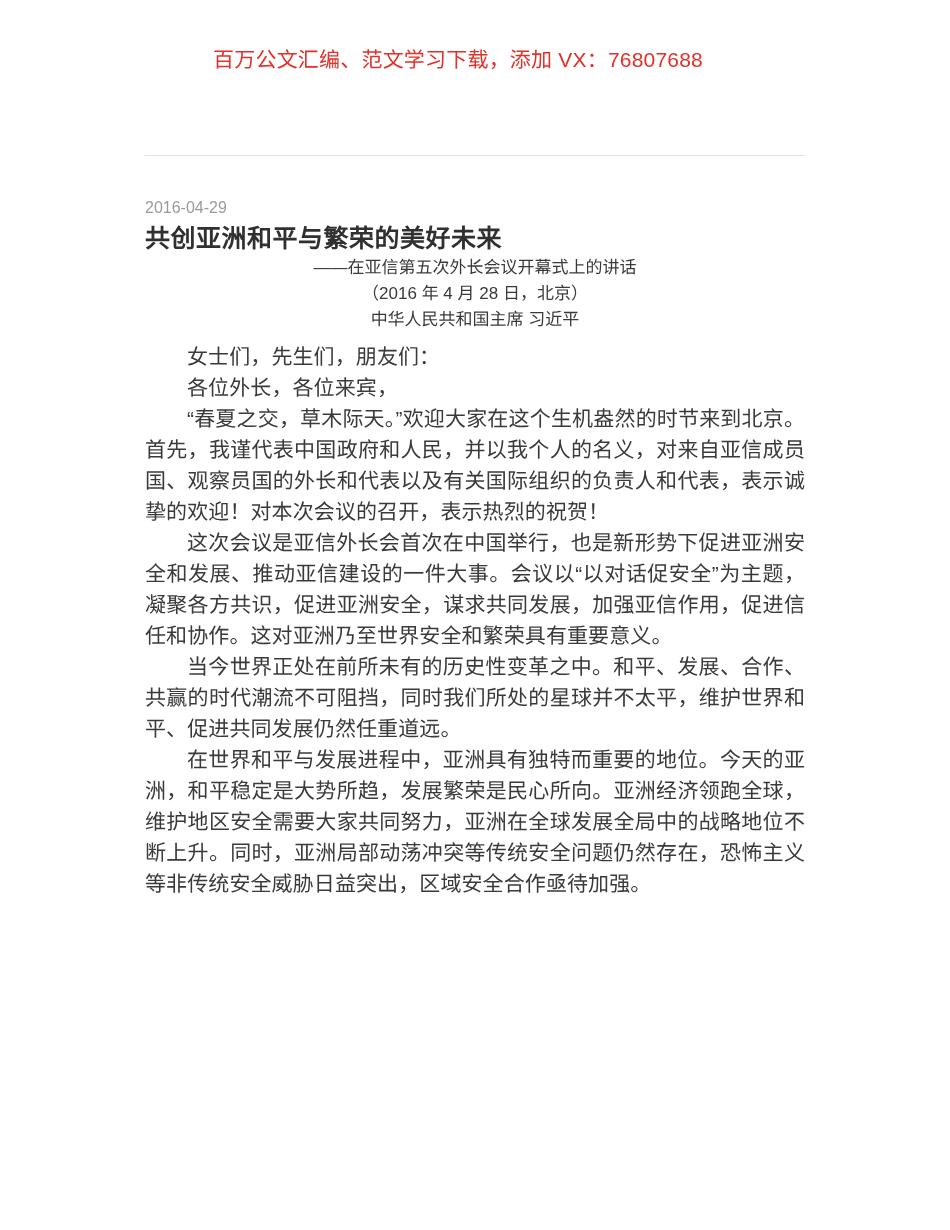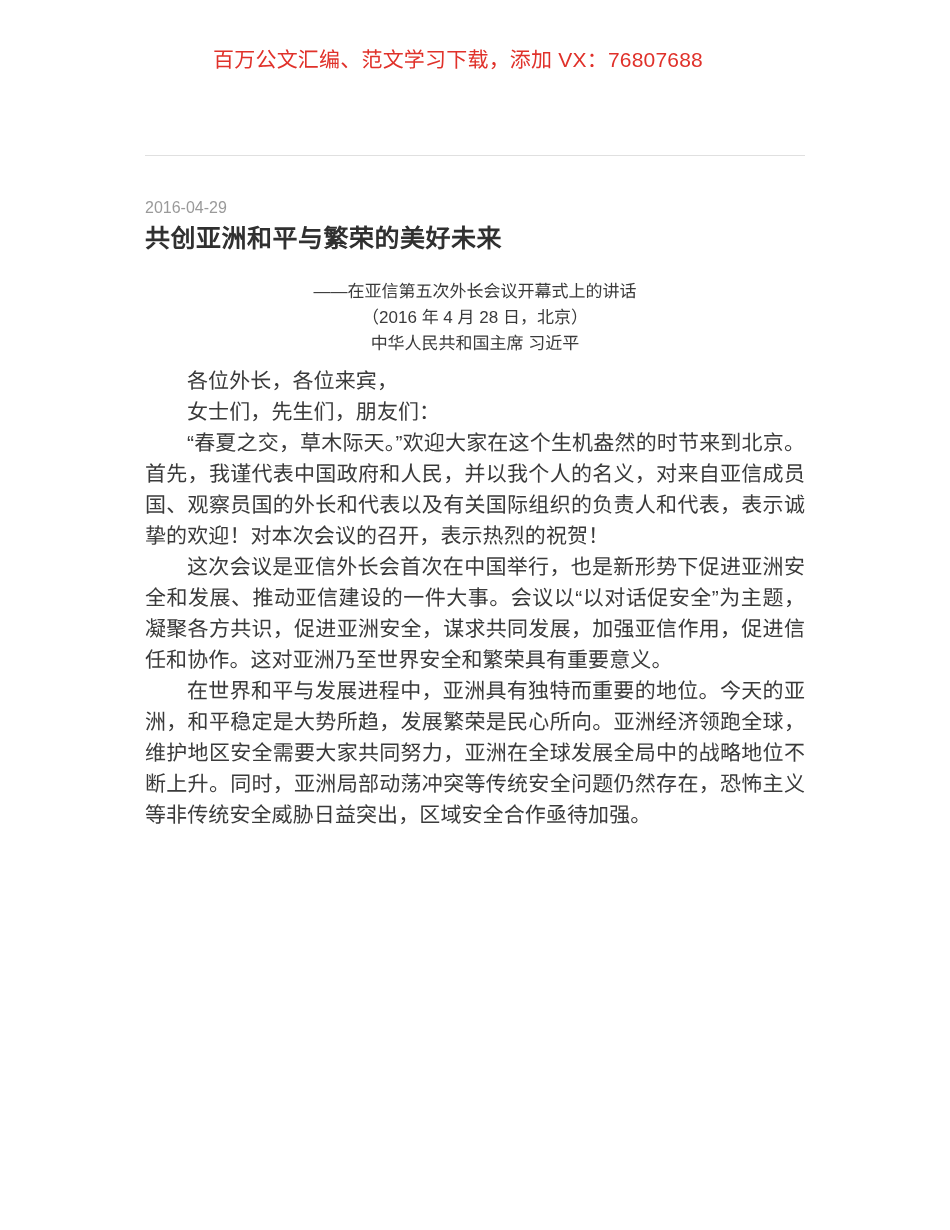--- a/index.html
+++ b/index.html
@@ -80,21 +80,21 @@
     font-size: 25px;
     line-height: 33px;
     letter-spacing: 0.5px;
   }
   .doc-title .title-line {
     display: block;
     white-space: pre;
   }
 
   .subtitle-block {
-    margin-top: 24px;
+    margin-top: 0;
     text-align: center;
   }
   .subtitle-line {
     display: block;
     color: #3a3a3a;
     font-size: 17px;
     line-height: 26px;
     white-space: nowrap;
   }
 
@@ -134,21 +134,22 @@
       <span class="title-line">共创亚洲和平与繁荣的美好未来</span>
     </div>
 
     <div class="subtitle-block">
       <span class="subtitle-line">——在亚信第五次外长会议开幕式上的讲话</span>
       <span class="subtitle-line">（2016 年 4 月 28 日，北京）</span>
       <span class="subtitle-line">中华人民共和国主席 习近平</span>
     </div>
 
     <div class="prose">
+      <p class="salutation">女士们，先生们，朋友们：</p>
       <p class="salutation">各位外长，各位来宾，</p>
-      <p class="salutation">女士们，先生们，朋友们：</p>
       <p>“春夏之交，草木际天。”欢迎大家在这个生机盎然的时节来到北京。首先，我谨代表中国政府和人民，并以我个人的名义，对来自亚信成员国、观察员国的外长和代表以及有关国际组织的负责人和代表，表示诚挚的欢迎！对本次会议的召开，表示热烈的祝贺！</p>
       <p>这次会议是亚信外长会首次在中国举行，也是新形势下促进亚洲安全和发展、推动亚信建设的一件大事。会议以“以对话促安全”为主题，凝聚各方共识，促进亚洲安全，谋求共同发展，加强亚信作用，促进信任和协作。这对亚洲乃至世界安全和繁荣具有重要意义。</p>
+      <p>当今世界正处在前所未有的历史性变革之中。和平、发展、合作、共赢的时代潮流不可阻挡，同时我们所处的星球并不太平，维护世界和平、促进共同发展仍然任重道远。</p>
       <p>在世界和平与发展进程中，亚洲具有独特而重要的地位。今天的亚洲，和平稳定是大势所趋，发展繁荣是民心所向。亚洲经济领跑全球，维护地区安全需要大家共同努力，亚洲在全球发展全局中的战略地位不断上升。同时，亚洲局部动荡冲突等传统安全问题仍然存在，恐怖主义等非传统安全威胁日益突出，区域安全合作亟待加强。</p>
     </div>
 
   </div>
 </div>
 
 </body></html>

